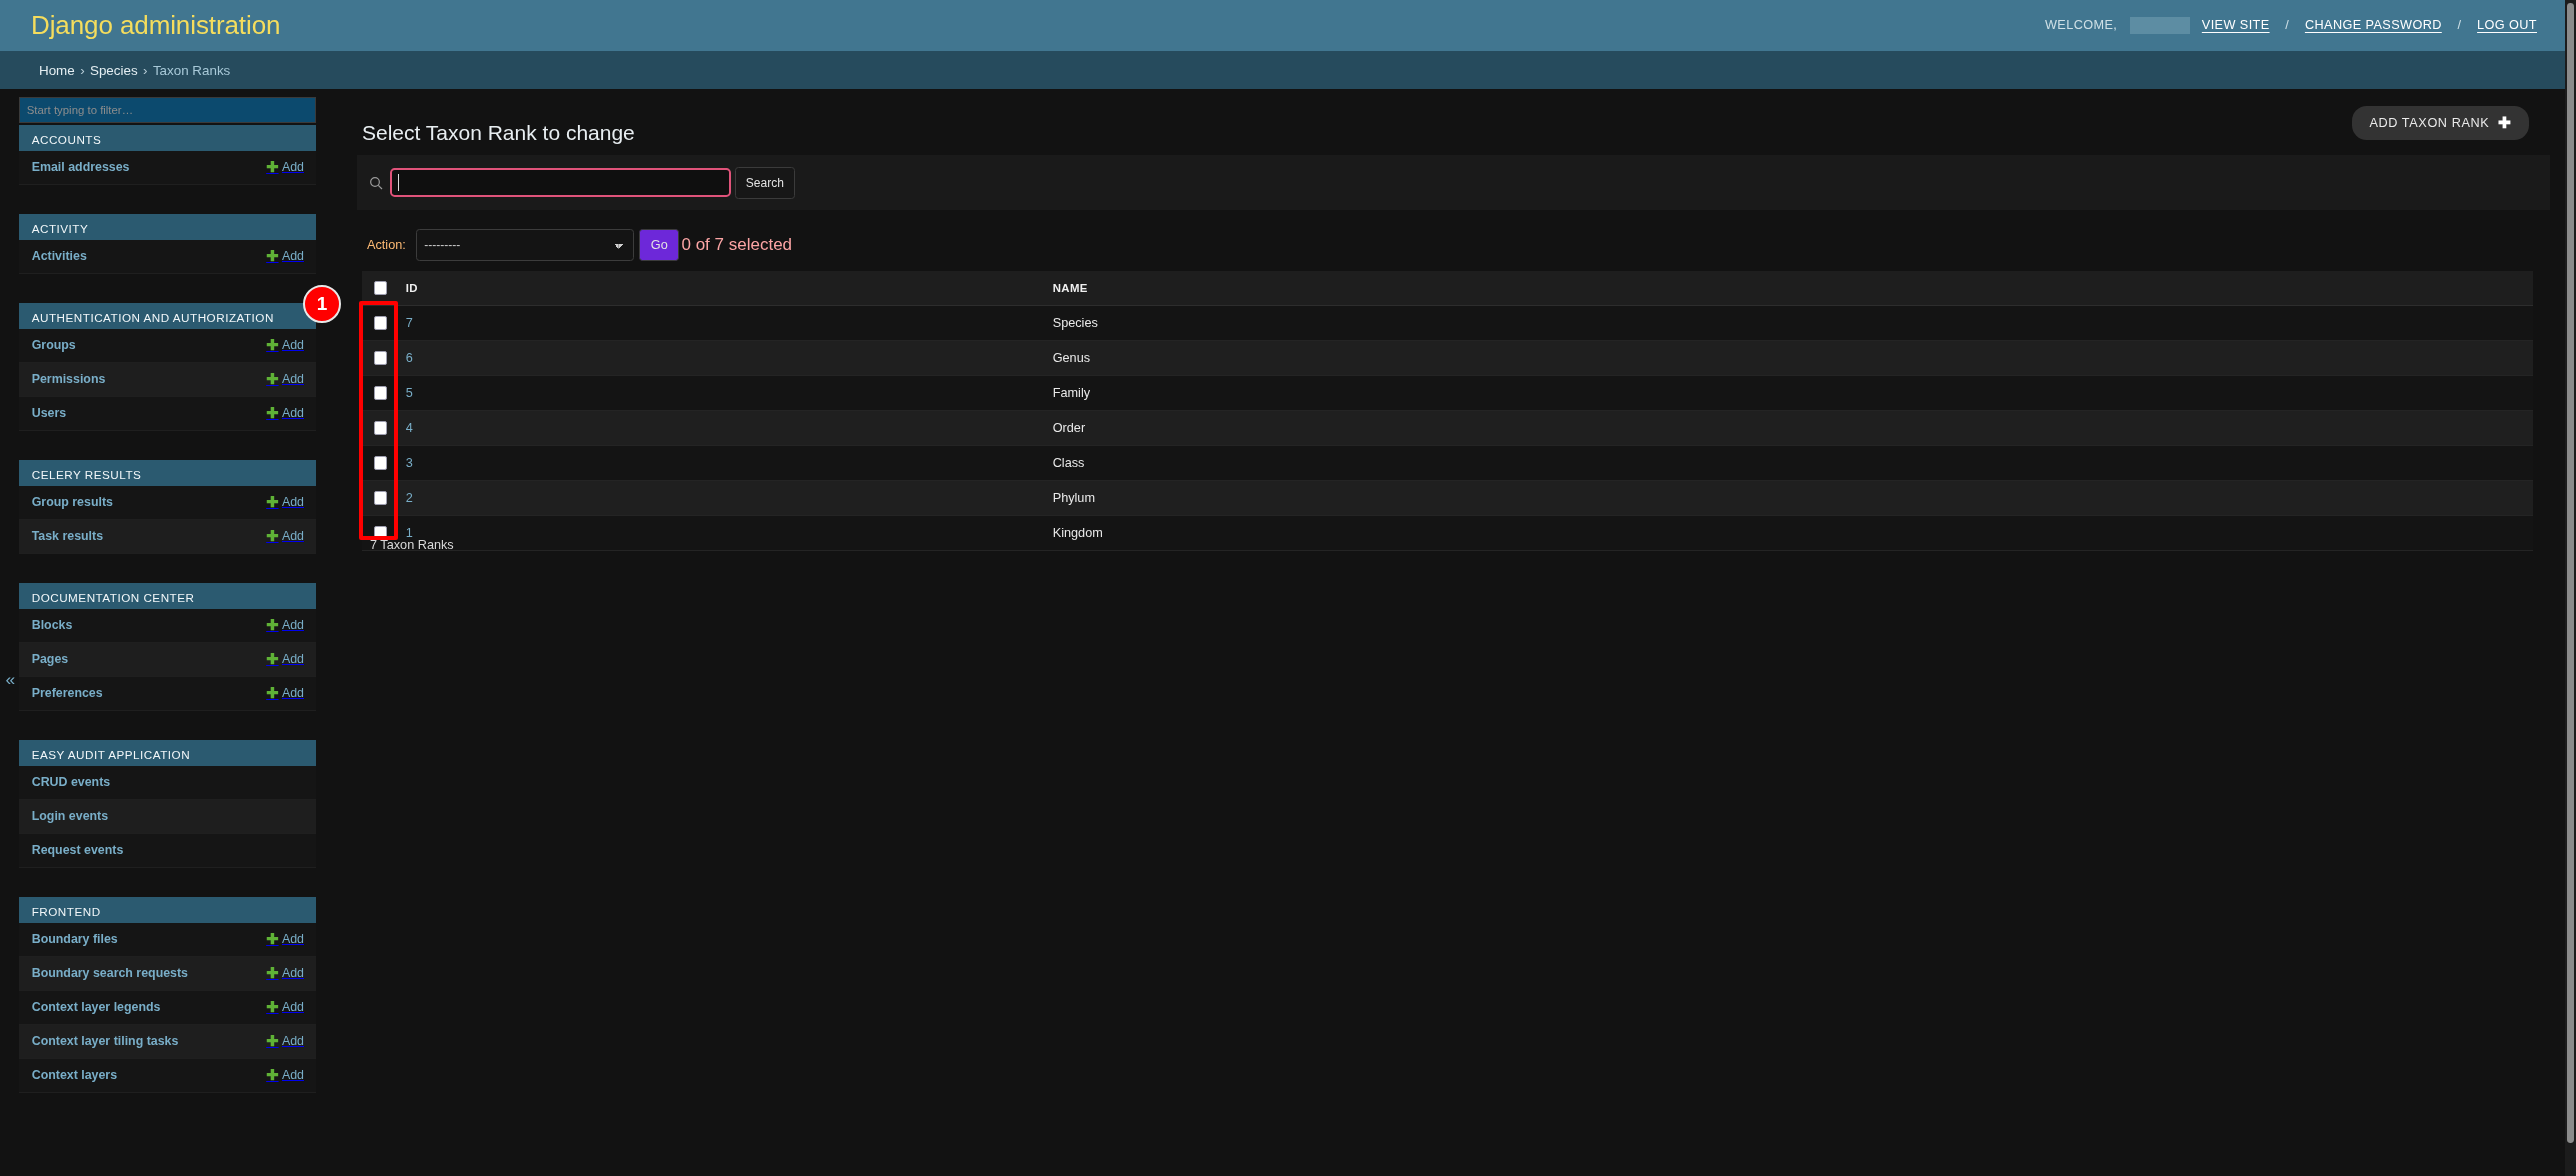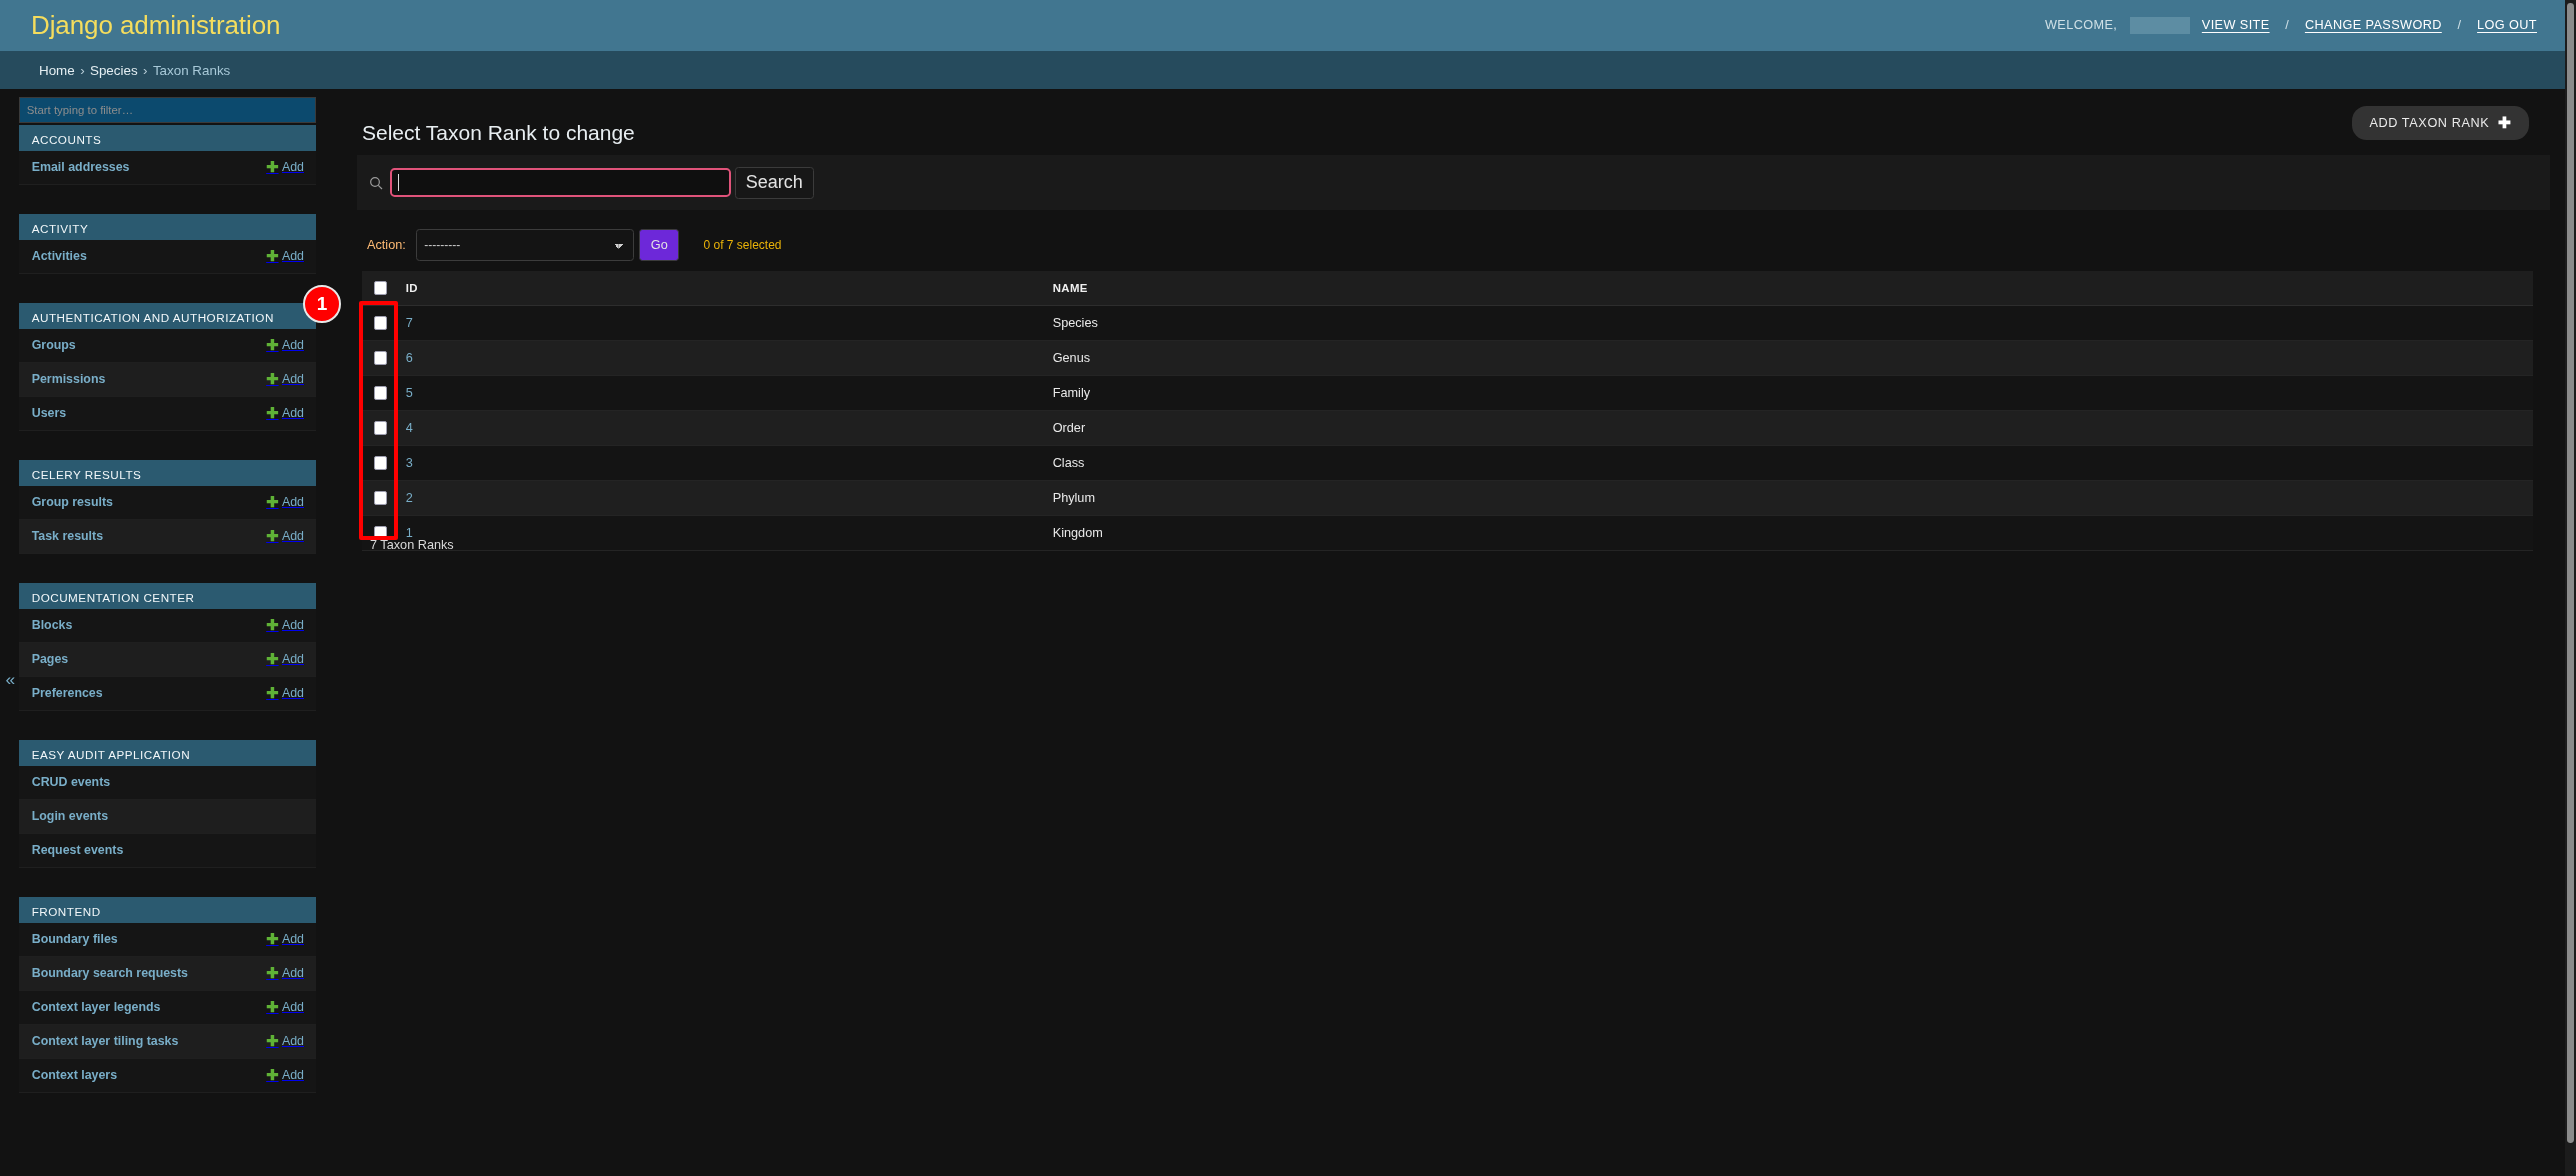--- a/index.html
+++ b/index.html
@@ -195,21 +195,21 @@
     width: 1.3px; height: 17px;
     background: #dcdcdc;
   }
   #search-submit {
     margin-left: 3.4px;
     height: 32px;
     background: #171717;
     border: 0.7px solid #3b3b3b;
     border-radius: 3.4px;
     color: #e3e3e3;
-    font-size: 18px;
+    font-size: 12px;
     padding: 0 10px;
     cursor: pointer;
     font-family: "Liberation Sans", sans-serif;
   }
 
   
   #changelist-form-actions {
     position: absolute; left: 41px; top: 134px;
     width: 2193px; height: 43px;
     display: flex; align-items: center;
@@ -244,23 +244,23 @@
     background: #6d28d9;
     border: 0.7px solid #3b3b3b;
     border-radius: 3.4px;
     color: #e3e3e3;
     font-size: 12.7px;
     padding: 0 10.7px;
     cursor: pointer;
     font-family: "Liberation Sans", sans-serif;
   }
   #action-counter {
-    margin-left: 24px;
-    color: #eab308;
-    font-size: 12px;
+    margin-left: 2px;
+    color: #fca5a5;
+    font-size: 17px;
     white-space: nowrap;
   }
 
   
   #result_list {
     position: absolute; left: 362px; top: 0;
     left: 46px; top: 182px;
     width: 2171px;
     border-collapse: collapse;
     table-layout: fixed;

